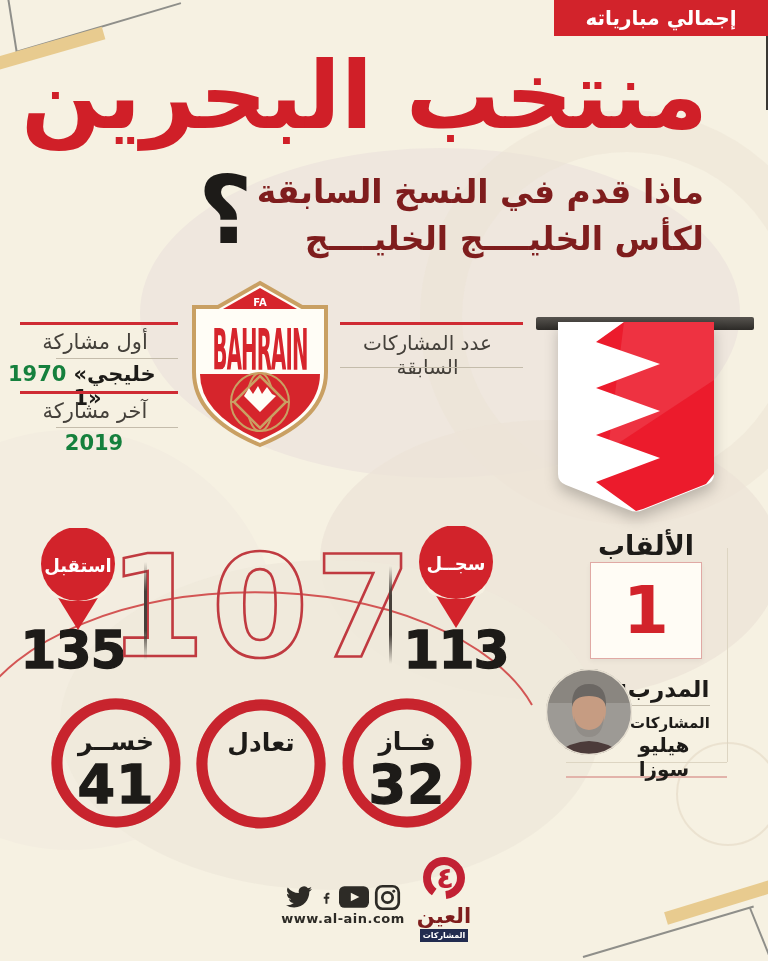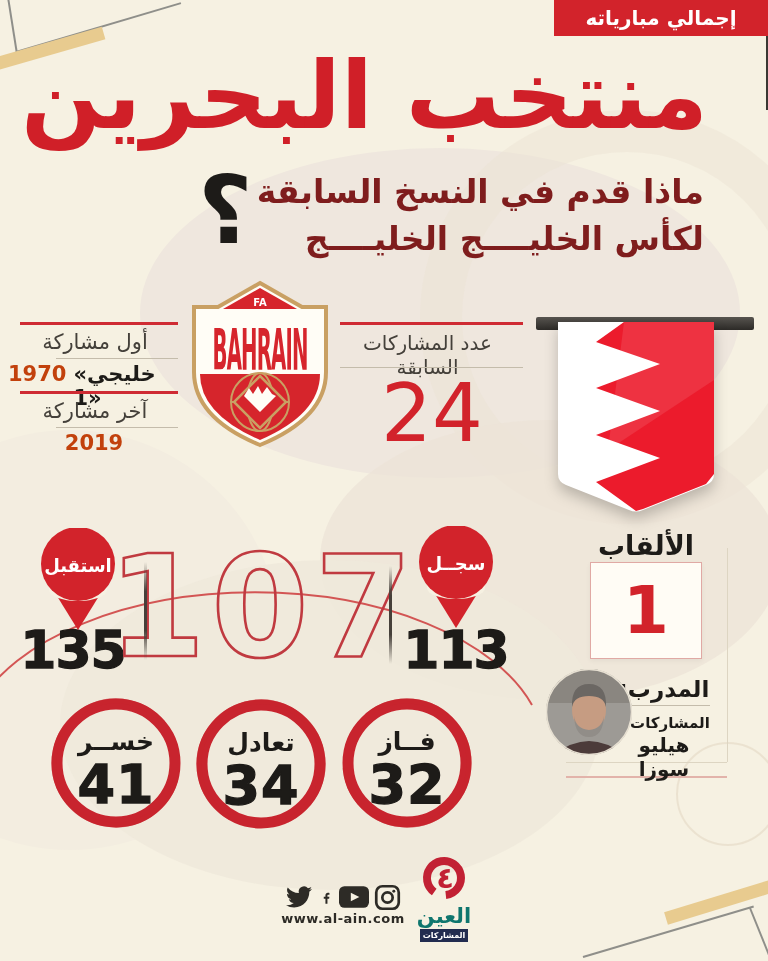--- a/index.html
+++ b/index.html
@@ -21,21 +21,21 @@
   .gold-bar{position:absolute;height:13px;background:#e8cb8f;}
   
   .title{right:60px;top:40px;font-size:94px;line-height:1.2;font-weight:bold;color:#d01f28;}
   .subtitle{right:64px;top:168px;text-align:right;font-size:33px;line-height:47px;font-weight:bold;color:#7f1d1d;}
   .qmark{left:198px;top:156px;font-size:94px;font-weight:bold;color:#1d1b18;}
   
   .redbar{position:absolute;height:3px;background:#cf2b33;}
   .hairline{position:absolute;height:1px;background:#c4bcab;}
   .info-label{font-size:21px;color:#44403a;}
   .value-row{display:flex;direction:ltr;justify-content:center;gap:7px;font-size:21px;font-weight:bold;}
-  .value-row .yr{color:#c2410c;}
+  .value-row .yr{color:#15803d;}
   .count-label{font-size:20px;color:#44403a;}
   .big24{font-size:80px;color:#d2232b;line-height:1;}
   
   .badge{left:163px;top:479px;width:214px;height:36px;background:#d2232b;color:#fff;
          font-size:20px;font-weight:bold;text-align:center;line-height:36px;z-index:3;}
   .tapline{position:absolute;width:3px;background:linear-gradient(to bottom,rgba(70,64,56,0),#46403a 30%,#46403a 70%,rgba(70,64,56,0));z-index:2;}
   .bignum{position:absolute;font-weight:bold;-webkit-text-stroke:1.3px #1d1b18;font-size:52px;text-align:center;letter-spacing:-1px;color:#1d1b18;}
   
   .ringbox{position:absolute;width:140px;height:140px;z-index:2;}
   .ringbox .lab{position:absolute;top:34px;width:100%;text-align:center;font-size:25px;font-weight:bold;}
@@ -47,21 +47,21 @@
   .coach-label{left:616px;top:676px;width:96px;text-align:center;font-size:23px;font-weight:bold;}
   .coach-nat{left:630px;top:714px;width:80px;text-align:center;font-size:15px;font-weight:bold;}
   .coach-name{left:614px;top:733px;width:100px;text-align:center;font-size:20px;font-weight:bold;}
   .vline{position:absolute;width:1px;background:#ddd5c2;}
   .hline{position:absolute;height:1px;background:#ddd5c2;}
   .rosyline{position:absolute;height:2px;background:#e2b3aa;}
   
   .social{left:284px;top:882px;width:122px;height:30px;display:flex;align-items:center;gap:5px;color:#2d2b26;direction:ltr;}
   .url{left:279px;top:911px;width:128px;text-align:center;font-size:13px;font-weight:bold;letter-spacing:.5px;color:#2d2b26;direction:ltr;}
   .divider{left:405px;top:862px;width:2px;height:74px;background:#3a3833;}
-  .brand-name{left:412px;top:904px;width:64px;text-align:center;font-size:21px;font-weight:bold;color:#0f766e;}
+  .brand-name{left:412px;top:904px;width:64px;text-align:center;font-size:21px;font-weight:bold;color:#7f1d1d;}
   .brand-tag{left:420px;top:929px;width:48px;height:13px;background:#222c50;color:#fff;font-size:8px;font-weight:bold;text-align:center;line-height:13px;}
   .rail{left:536px;top:317px;width:218px;height:13px;background:linear-gradient(to bottom,#57544f,#2c2a27);border-radius:2px;}
 </style>
 </head>
 <body>
 
 <div class="canvas">
 
   <div class="blob blob-a"></div>
   <div class="blob ring-big"></div>
@@ -109,21 +109,20 @@
     <circle cx="74" cy="122" r="29" fill="none" stroke="#c9a063" stroke-width="2"></circle>
     <ellipse cx="74" cy="122" rx="13" ry="29" fill="none" stroke="#c9a063" stroke-width="2"></ellipse>
     <line x1="45" y1="122" x2="103" y2="122" stroke="#c9a063" stroke-width="2"></line>
     <path d="M74 96 L100 122 L74 148 L48 122 Z" fill="#d6252c" stroke="#c9a063" stroke-width="2.5"></path>
     <path d="M58 116 L63 108 L67 114 L72 106 L76 114 L81 107 L86 114 L90 116 L74 132 Z" fill="#fffdf6"></path>
   </svg>
 
   <div class="redbar" style="left:340px;top:322px;width:183px;"></div>
   <div class="abs count-label" style="left:330px;top:331px;width:195px;text-align:center;">عدد المشاركات السابقة</div>
   <div class="hairline" style="left:340px;top:367px;width:183px;"></div>
-  <div class="abs big24" style="left:378px;top:374px;width:108px;text-align:center;">24</div>
 
   <div class="abs rail"></div>
   <svg class="abs" style="left:546px;top:314px;filter:drop-shadow(0 7px 7px rgba(0,0,0,.22));" width="180" height="220" viewBox="0 0 180 220">
     <path d="M12 8 H168 V160 Q168 168 160 171 L97 196 Q90 199 83 196 L20 171 Q12 168 12 160 Z" fill="#ffffff"></path>
     <path d="M78 8 L50 28 L114 50 L50 74 L114 97 L50 121 L114 144 L50 168 L90 197 L97 195 L160 170 L168 160 L168 8 Z" fill="#ec1b2c"></path>
     <path d="M78 8 L168 8 L168 66 L62 136 Z" fill="#ffffff" opacity="0.10"></path>
   </svg>
 
   <svg class="abs" style="left:0;top:0;pointer-events:none;" width="768" height="961" viewBox="0 0 768 961">
     <path d="M -22 705 A 290 160 0 0 1 532 705" fill="none" stroke="#cf4545" stroke-width="2" opacity="0.9"></path>
@@ -159,21 +158,20 @@
     </svg>
     <div class="lab">خســر</div>
     <div class="val">41</div>
   </div>
   <div class="ringbox" style="left:191px;top:694px;">
     <svg width="140" height="140" viewBox="0 0 140 140">
       <circle cx="70" cy="70" r="59" fill="none" stroke="#c8242e" stroke-width="11"></circle>
       <circle cx="70" cy="70" r="62" fill="none" stroke="#c8242e" stroke-width="5" opacity="0.55" stroke-dasharray="330 60" transform="rotate(120 70 70)"></circle>
     </svg>
     <div class="lab">تعادل</div>
-    <div class="val">34</div>
   </div>
   <div class="ringbox" style="left:337px;top:693px;">
     <svg width="140" height="140" viewBox="0 0 140 140">
       <circle cx="70" cy="70" r="59" fill="none" stroke="#c8242e" stroke-width="11"></circle>
       <circle cx="70" cy="70" r="62" fill="none" stroke="#c8242e" stroke-width="5" opacity="0.55" stroke-dasharray="330 60" transform="rotate(230 70 70)"></circle>
     </svg>
     <div class="lab">فــاز</div>
     <div class="val">32</div>
   </div>
 

